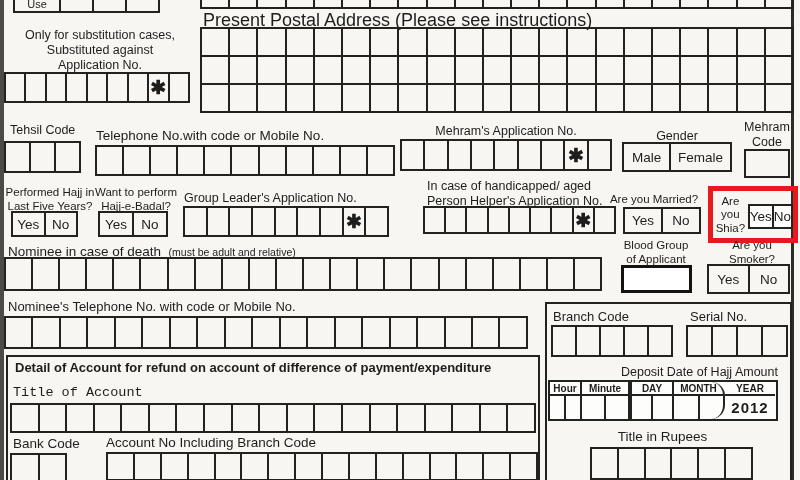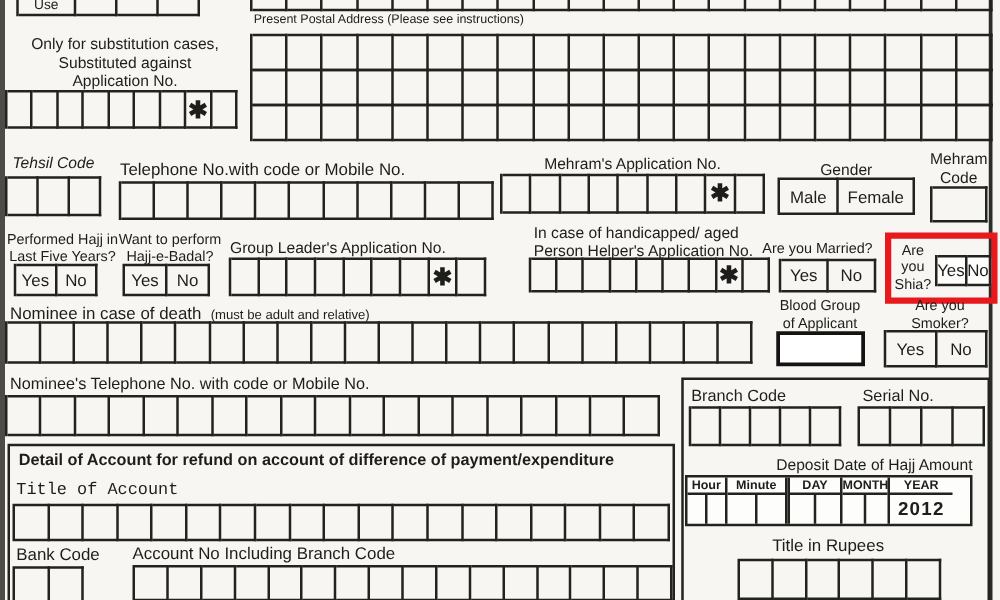--- a/index.html
+++ b/index.html
@@ -124,21 +124,21 @@
       <div class="cell"></div>
       <div class="cell"></div>
       <div class="cell"></div>
       <div class="cell"></div>
       <div class="cell"></div>
       <div class="cell"></div>
       <div class="cell"></div>
       <div class="cell"></div>
       <div class="cell"></div>
     </div>
-  <div class="abs lbl" style="left:203px;top:10px;font-size:10px;">Present Postal Address (Please see instructions)</div>
+  <div class="abs lbl" style="left:203px;top:10px;font-size:18px;">Present Postal Address (Please see instructions)</div>
   <div class="abs boxgrid" style="left:200px;top:27px;width:594px;">
       <div class="boxrow">
         <div class="cell"></div>
         <div class="cell"></div>
         <div class="cell"></div>
         <div class="cell"></div>
         <div class="cell"></div>
         <div class="cell"></div>
         <div class="cell"></div>
         <div class="cell"></div>
@@ -197,21 +197,21 @@
         <div class="cell"></div>
         <div class="cell"></div>
         <div class="cell"></div>
         <div class="cell"></div>
         <div class="cell"></div>
         <div class="cell"></div>
         <div class="cell"></div>
       </div>
     </div>
 
-  <div class="abs lbl" style="left:10px;top:123px;font-style:italic;">Tehsil Code</div>
+  <div class="abs lbl" style="left:10px;top:123px;">Tehsil Code</div>
   <div class="abs boxrow" style="left:4px;top:141px;width:77px;height:32px;">
       <div class="cell"></div>
       <div class="cell"></div>
       <div class="cell"></div>
     </div>
 
   <div class="abs lbl" style="left:96px;top:128px;font-size:13.5px;">Telephone No.with code or Mobile No.</div>
   <div class="abs boxrow" style="left:95px;top:145px;width:300px;height:31px;">
       <div class="cell"></div>
       <div class="cell"></div>
@@ -416,21 +416,21 @@
           <div class="cell"></div>
         </div>
     </div>
     <div class="dep-col sep" style="width:44px;">
       <div class="dep-head">DAY</div>
       <div class="dep-cells boxrow" style="border-left:none;">
           <div class="cell"></div>
           <div class="cell"></div>
         </div>
     </div>
-    <div class="dep-col" style="width:38px;">
+    <div class="dep-col" style="width:51px;border-radius:14px;">
       <div class="dep-head">MONTH</div>
       <div class="dep-cells boxrow" style="border-left:none;">
           <div class="cell"></div>
           <div class="cell"></div>
         </div>
     </div>
     <div class="dep-col" style="width:50px;">
       <div class="dep-head">YEAR</div>
       <div class="dep-year">2012</div>
     </div>

